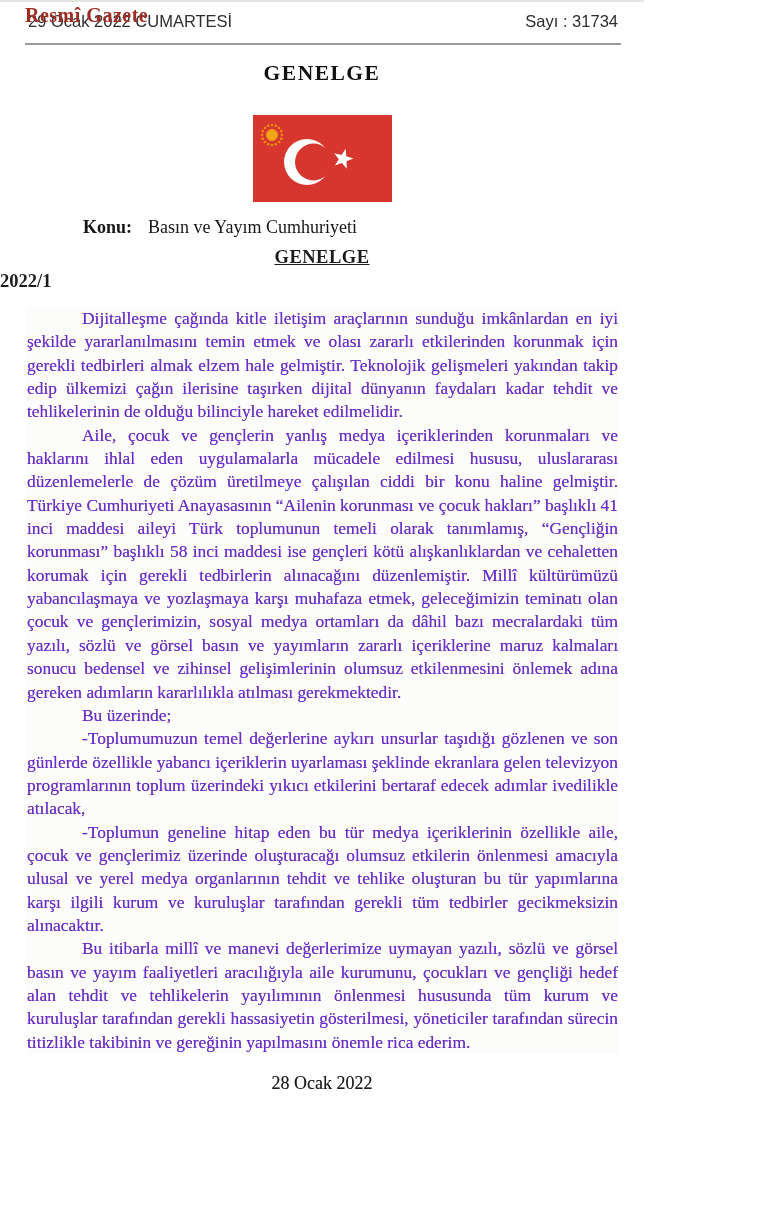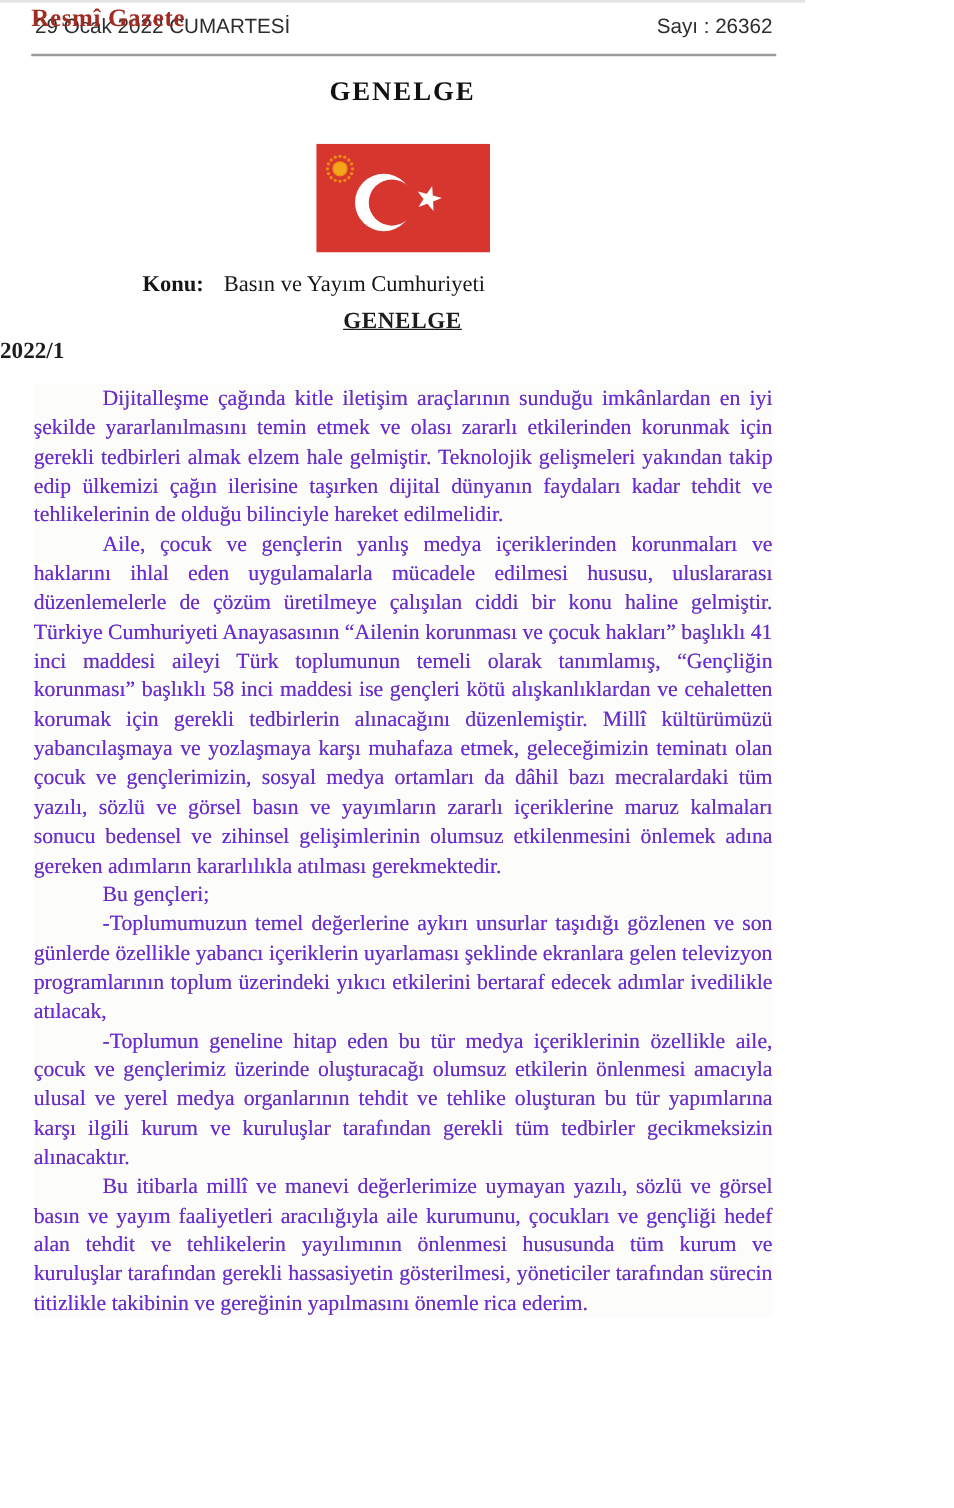--- a/index.html
+++ b/index.html
@@ -51,21 +51,21 @@
   .flag-wrap { margin-top:29px; text-align:center; height:87px; }
   .flag-wrap svg { display:inline-block; }
   
   .from-block { margin:15px 0 0 83px; }
   .from-line {
     font-size:19px;
     text-decoration:underline;
     color:#161616;
   }
   .subject-line { margin-top:5px; font-size:18px; color:#161616; }
-  .subject-label { font-weight:bold; margin-right:16px;margin-left:31px; }
+  .subject-label { font-weight:bold; margin-right:16px; }
   
   .circ-title {
     margin-top:9px; text-align:center;
     font-weight:bold; font-size:18.5px;
     text-decoration:underline; letter-spacing:0.5px;
   }
   .circ-num {
     margin-top:3px; text-align:left;
     font-weight:bold; font-size:18.5px;
   }
@@ -90,21 +90,21 @@
   }
 </style>
 </head>
 <body>
 
 <div class="page">
 
   <div class="masthead">
     <span class="masthead-date">29 Ocak 2022 CUMARTESİ</span>
     <span class="masthead-title">Resmî Gazete</span>
-    <span class="masthead-issue">Sayı : 26362</span>
+    <span class="masthead-issue">Sayı : 31734</span>
   </div>
 
   <div class="section-title">GENELGE</div>
 
   <div class="flag-wrap">
     <svg width="139" height="87" viewBox="0 0 139 87" aria-hidden="true">
       <rect x="0" y="0" width="139" height="87" fill="#d6362e"></rect>
       <g>
         <circle cx="54" cy="47" r="23" fill="#ffffff"></circle>
         <circle cx="60.5" cy="47" r="18.5" fill="#d6362e"></circle>
@@ -141,20 +141,21 @@
       <span class="subject-label">Konu:</span><span>Basın ve Yayım Cumhuriyeti</span>
     </div>
   </div>
 
   <div class="circ-title">GENELGE</div>
   <div class="circ-num">2022/1</div>
 
   <div class="scan-body">
     <p>Dijitalleşme çağında kitle iletişim araçlarının sunduğu imkânlardan en iyi şekilde yararlanılmasını temin etmek ve olası zararlı etkilerinden korunmak için gerekli tedbirleri almak elzem hale gelmiştir. Teknolojik gelişmeleri yakından takip edip ülkemizi çağın ilerisine taşırken dijital dünyanın faydaları kadar tehdit ve tehlikelerinin de olduğu bilinciyle hareket edilmelidir.</p>
     <p>Aile, çocuk ve gençlerin yanlış medya içeriklerinden korunmaları ve haklarını ihlal eden uygulamalarla mücadele edilmesi hususu, uluslararası düzenlemelerle de çözüm üretilmeye çalışılan ciddi bir konu haline gelmiştir. Türkiye Cumhuriyeti Anayasasının “Ailenin korunması ve çocuk hakları” başlıklı 41 inci maddesi aileyi Türk toplumunun temeli olarak tanımlamış, “Gençliğin korunması” başlıklı 58 inci maddesi ise gençleri kötü alışkanlıklardan ve cehaletten korumak için gerekli tedbirlerin alınacağını düzenlemiştir. Millî kültürümüzü yabancılaşmaya ve yozlaşmaya karşı muhafaza etmek, geleceğimizin teminatı olan çocuk ve gençlerimizin, sosyal medya ortamları da dâhil bazı mecralardaki tüm yazılı, sözlü ve görsel basın ve yayımların zararlı içeriklerine maruz kalmaları sonucu bedensel ve zihinsel gelişimlerinin olumsuz etkilenmesini önlemek adına gereken adımların kararlılıkla atılması gerekmektedir.</p>
-    <p>Bu gençleri;</p>
+    <p>Bu üzerinde;</p>
     <p>-Toplumumuzun temel değerlerine aykırı unsurlar taşıdığı gözlenen ve son günlerde özellikle yabancı içeriklerin uyarlaması şeklinde ekranlara gelen televizyon programlarının toplum üzerindeki yıkıcı etkilerini bertaraf edecek adımlar ivedilikle atılacak,</p>
     <p>-Toplumun geneline hitap eden bu tür medya içeriklerinin özellikle aile, çocuk ve gençlerimiz üzerinde oluşturacağı olumsuz etkilerin önlenmesi amacıyla ulusal ve yerel medya organlarının tehdit ve tehlike oluşturan bu tür yapımlarına karşı ilgili kurum ve kuruluşlar tarafından gerekli tüm tedbirler gecikmeksizin alınacaktır.</p>
     <p>Bu itibarla millî ve manevi değerlerimize uymayan yazılı, sözlü ve görsel basın ve yayım faaliyetleri aracılığıyla aile kurumunu, çocukları ve gençliği hedef alan tehdit ve tehlikelerin yayılımının önlenmesi hususunda tüm kurum ve kuruluşlar tarafından gerekli hassasiyetin gösterilmesi, yöneticiler tarafından sürecin titizlikle takibinin ve gereğinin yapılmasını önemle rica ederim.</p>
   </div>
 
+  <div class="date-line">28 Ocak 2022</div>
 
 </div>
 
 </body></html>

